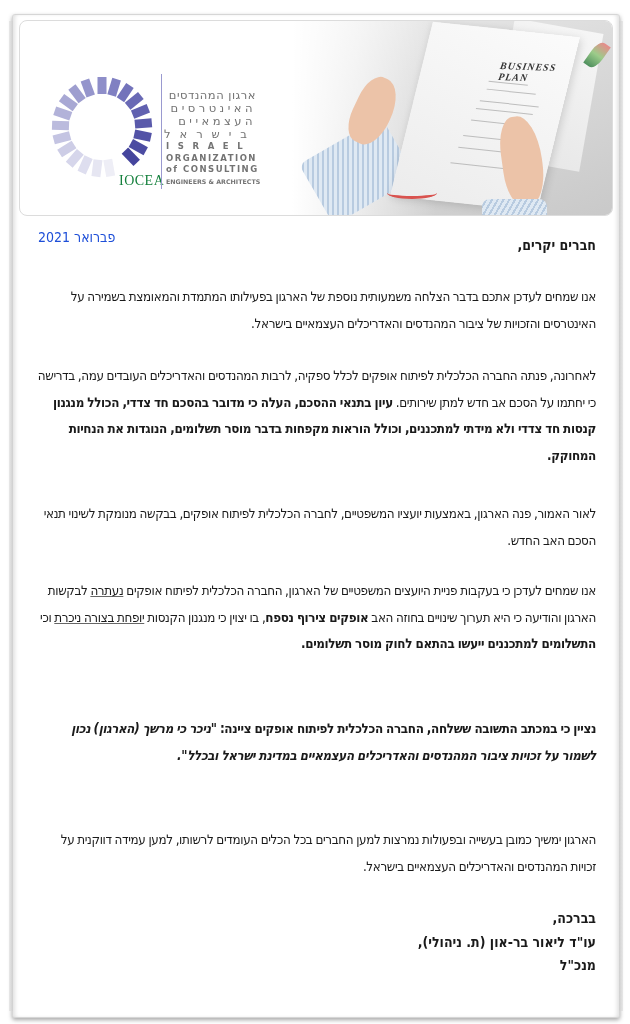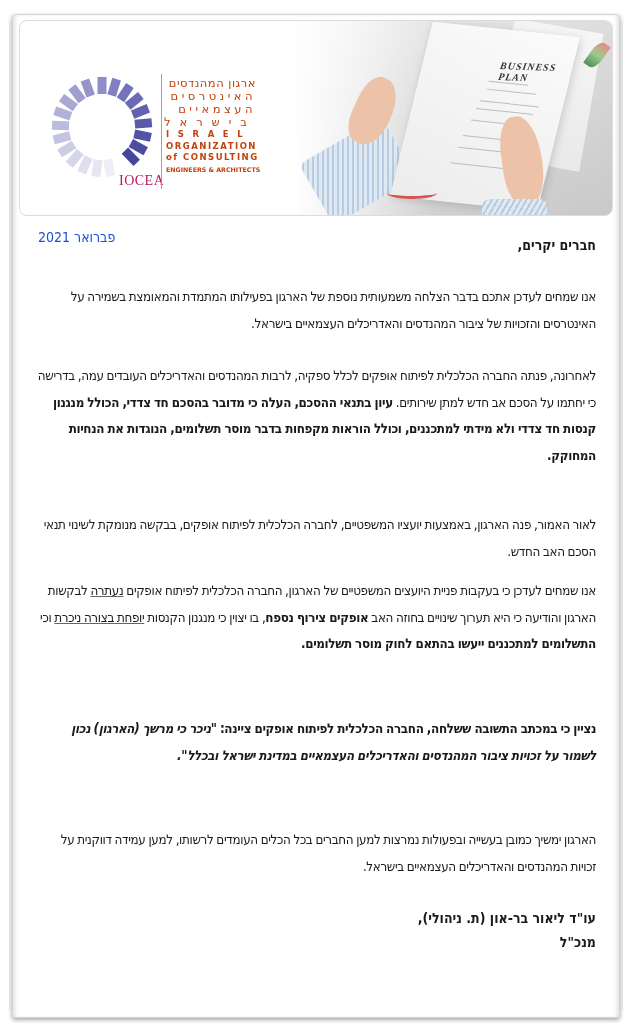--- a/index.html
+++ b/index.html
@@ -139,23 +139,23 @@
       position: absolute;
       left: 119px;
       top: 5px;
       width: 1px;
       height: 115px;
       background: #9a9ad0;
     }
     .logo-text {
       position: absolute;
       left: 124px;
-      top: 8px;
+      top: 20px;
       width: 90px;
-      color: #c2410c;
+      color: #737373;
       font-family: "DejaVu Sans", sans-serif;
       line-height: 13px;
     }
     .logo-he {
       direction: rtl;
       text-align: right;
       font-size: 11.5px;
       letter-spacing: 0.5px;
       white-space: nowrap;
       height: 13px;
@@ -170,21 +170,21 @@
       font-weight: bold;
     }
     .logo-en.wide { letter-spacing: 8.6px; }
     .logo-en.small { font-size: 6.3px; letter-spacing: 0; }
     .iocea {
       position: absolute;
       left: 77px;
       top: 104px;
       font-family: "Liberation Serif", serif;
       font-size: 14px;
-      color: #be185d;
+      color: #15803d;
       letter-spacing: 0.5px;
     }
 
     
     .content {
       position: absolute;
       left: 38px;
       top: 222px;
       width: 558px;
       direction: rtl;
@@ -302,33 +302,34 @@
   <div class="greeting">חברים יקרים,</div>
 
   <p class="para" style="top:62px;">
     <span>אנו שמחים לעדכן אתכם בדבר הצלחה משמעותית נוספת של הארגון בפעילותו המתמדת והמאומצת בשמירה על האינטרסים והזכויות של ציבור המהנדסים והאדריכלים העצמאיים בישראל.</span>
   </p>
 
   <p class="para" style="top:141px;">
     <span>לאחרונה, פנתה החברה הכלכלית לפיתוח אופקים לכלל ספקיה, לרבות המהנדסים והאדריכלים העובדים עמה, בדרישה כי יחתמו על הסכם אב חדש למתן שירותים. </span><b>עיון בתנאי ההסכם, העלה כי מדובר בהסכם חד צדדי, הכולל מנגנון קנסות חד צדדי ולא מידתי למתכננים, וכולל הוראות מקפחות בדבר מוסר תשלומים, הנוגדות את הנחיות המחוקק.</b>
   </p>
 
-  <p class="para" style="top:290px;margin-left:44px;">
+  <p class="para" style="top:279px;margin-left:44px;">
     <span>לאור האמור, פנה הארגון, באמצעות יועציו המשפטיים, לחברה הכלכלית לפיתוח אופקים, בבקשה מנומקת לשינוי תנאי הסכם האב החדש.</span>
   </p>
 
   <p class="para" style="top:356px;">
     <span>אנו שמחים לעדכן כי בעקבות פניית היועצים המשפטיים של הארגון, החברה הכלכלית לפיתוח אופקים </span><span class="u">נעתרה</span><span> לבקשות הארגון והודיעה כי היא תערוך שינויים בחוזה האב </span><b>אופקים צירוף נספח</b><span>, בו יצוין כי מנגנון הקנסות </span><span class="u">יופחת בצורה ניכרת</span><span> וכי </span><b>התשלומים למתכננים ייעשו בהתאם לחוק מוסר תשלומים.</b>
   </p>
 
   <p class="para italic-bold" style="top:494px;">
     <span>נציין כי במכתב התשובה ששלחה, החברה הכלכלית לפיתוח אופקים ציינה: </span><i>"ניכר כי מרשך (הארגון) נכון לשמור על זכויות ציבור המהנדסים והאדריכלים העצמאיים במדינת ישראל ובכלל".</i>
   </p>
 
   <p class="para" style="top:605px;">
     <span>הארגון ימשיך כמובן בעשייה ובפעולות נמרצות למען החברים בכל הכלים העומדים לרשותו, למען עמידה דווקנית על זכויות המהנדסים והאדריכלים העצמאיים בישראל.</span>
   </p>
 
   <div class="signature">
+    <div>בברכה,</div>
     <div>עו"ד ליאור בר-און (ת. ניהולי),</div>
     <div>מנכ"ל</div>
   </div>
 </div>
 
 </body></html>

